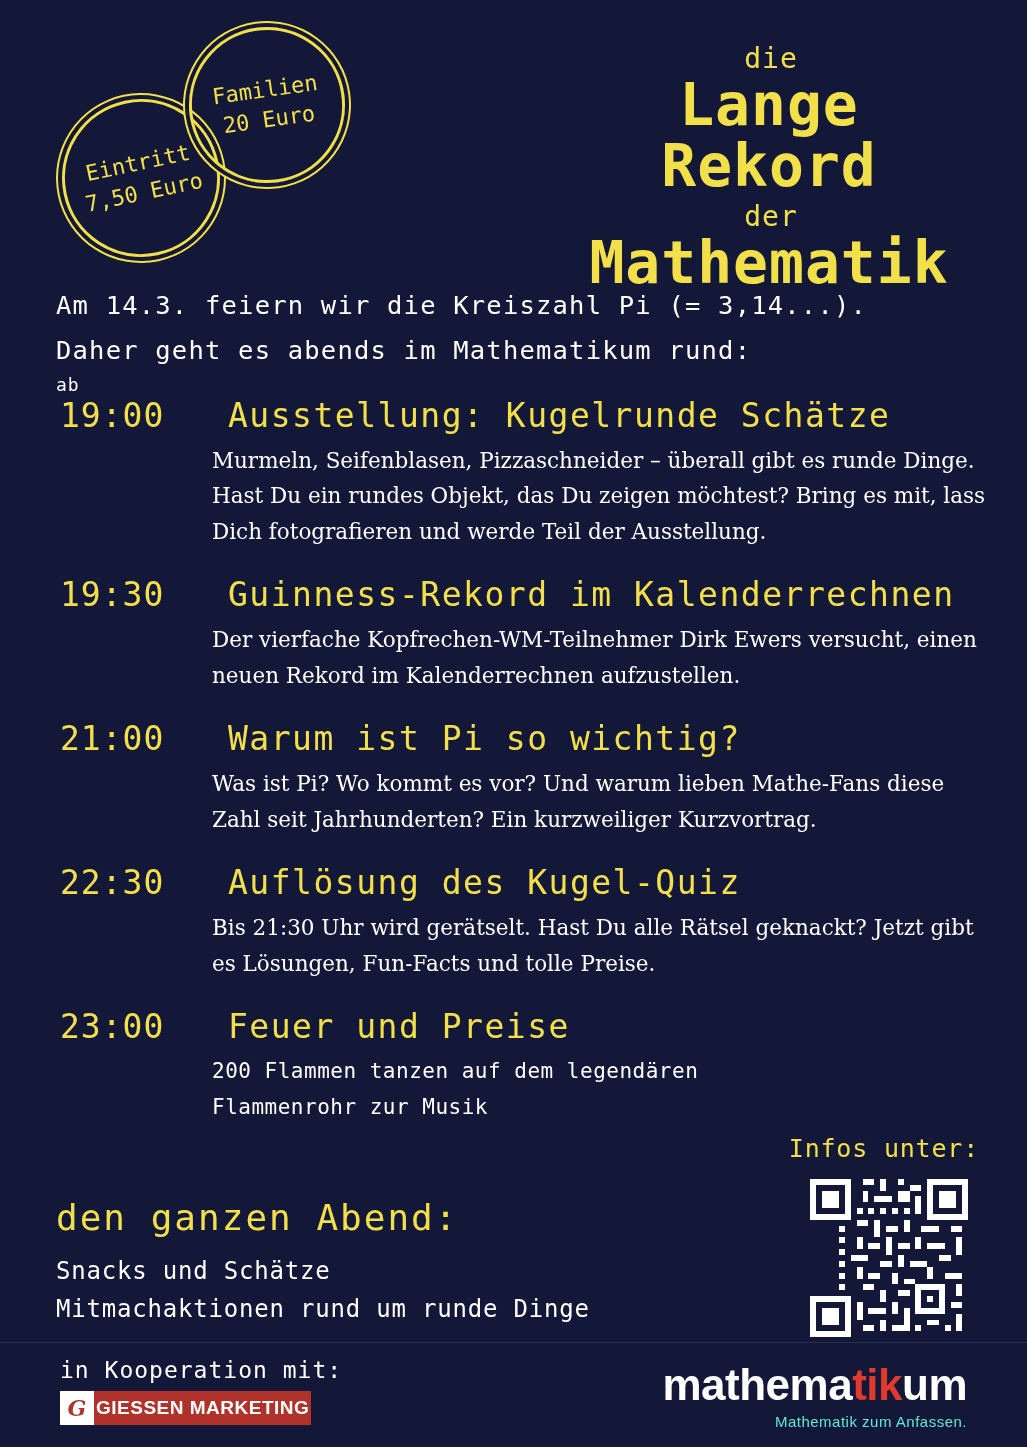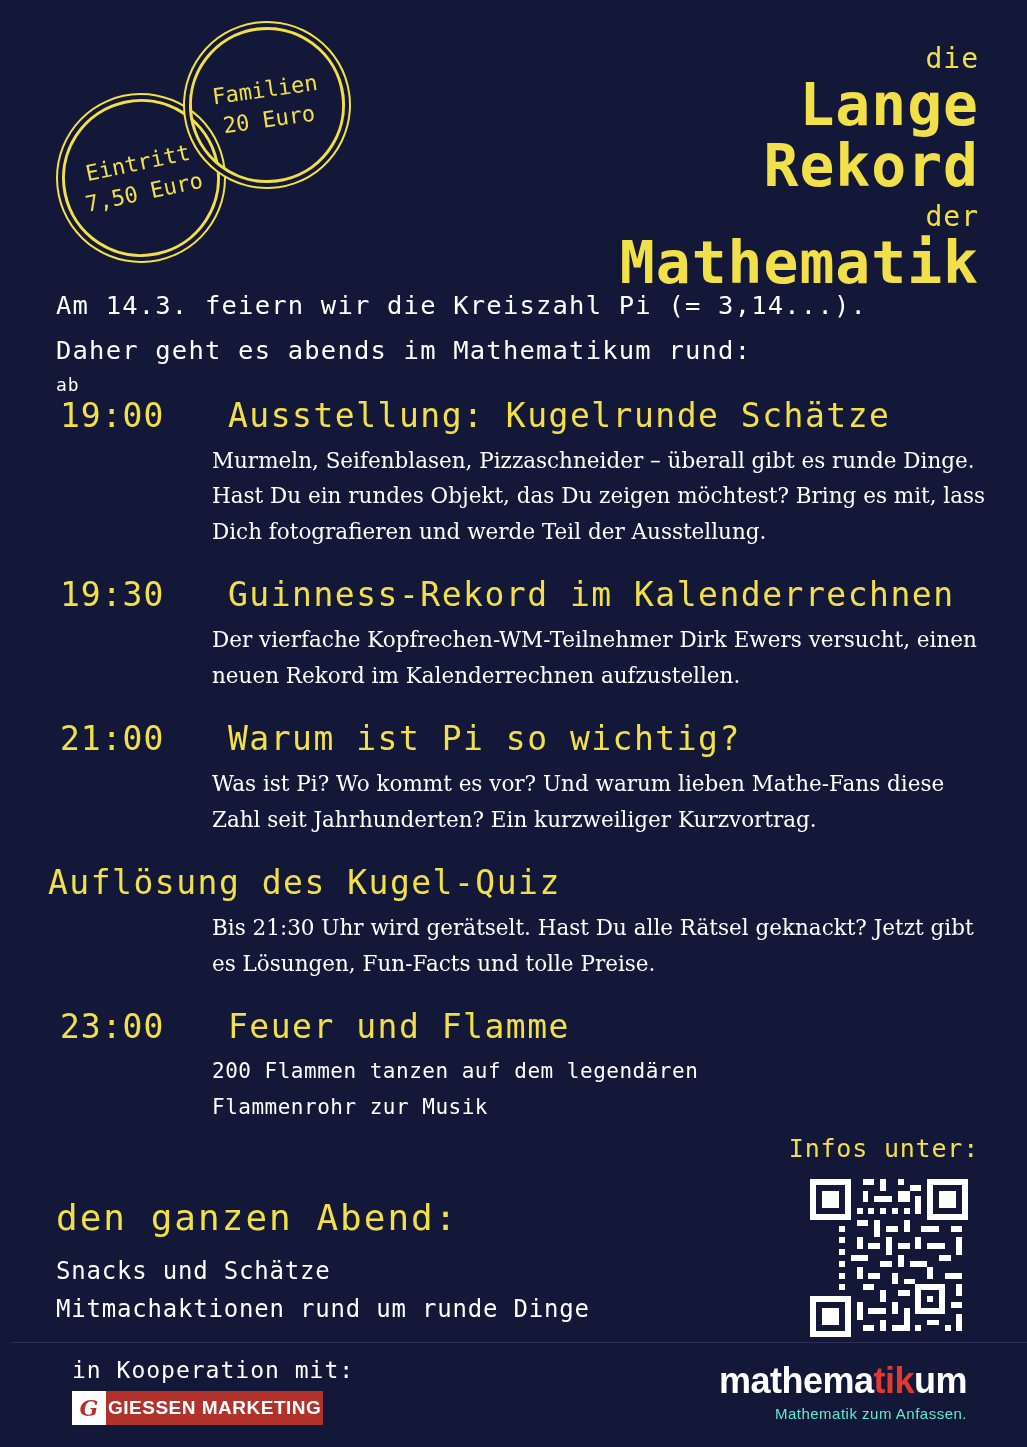--- a/index.html
+++ b/index.html
@@ -49,21 +49,21 @@
     z-index: 2;
     background: #141838;
   }
   .badge span { display: block; white-space: nowrap; }
 
   
   .title-block {
     position: absolute;
     right: 48px;
     top: 45px;
-    text-align: right;
+    text-align: center;
     color: #f2e04a;
     width: 420px;
   }
   .title-small {
     font-size: 28px;
     letter-spacing: 1px;
     line-height: 1;
     margin-left: 4px;
   }
   .title-big {
@@ -185,21 +185,21 @@
     margin-top: 10px;
     width: 180px;
     height: 170px;
     margin-left: auto;
     background: #141838;
   }
 
   
   .footer {
     position: absolute;
-    left: 12px;
+    left: 0;
     right: 0;
     bottom: 0;
     height: 104px;
     background: #141838;
     border-top: 1px solid #2a2f55;
     text-decoration: underline;
   }
   .coop {
     position: absolute;
     left: 60px;
@@ -241,21 +241,21 @@
   }
   .mathematikum {
     position: absolute;
     right: 60px;
     top: 20px;
     text-align: right;
   }
   .mathematikum-word {
     font-family: "Liberation Sans", sans-serif;
     font-weight: bold;
-    font-size: 36px;
+    font-size: 44px;
     color: #ffffff;
     letter-spacing: -0.5px;
     line-height: 1;
     margin-left: 14px;
   }
   .mathematikum-word .accent { color: #e03a2f; }
   .mathematikum-sub {
     font-family: "Liberation Sans", sans-serif;
     font-size: 15px;
     color: #5eead4;
@@ -317,31 +317,34 @@
         <div class="time">
           <span>21:00</span>
         </div>
         <div class="item-title">Warum ist Pi so wichtig?</div>
       </div>
       <div class="item-desc">Was ist Pi? Wo kommt es vor? Und warum lieben Mathe-Fans diese Zahl seit Jahrhunderten? Ein kurzweiliger Kurzvortrag.</div>
     </div>
 
     <div class="item">
       <div class="item-head">
+        <div class="time">
+          <span>22:30</span>
+        </div>
         <div class="item-title">Auflösung des Kugel-Quiz</div>
       </div>
       <div class="item-desc">Bis 21:30 Uhr wird gerätselt. Hast Du alle Rätsel geknackt? Jetzt gibt es Lösungen, Fun-Facts und tolle Preise.</div>
     </div>
 
     <div class="item">
       <div class="item-head">
         <div class="time">
           <span>23:00</span>
         </div>
-        <div class="item-title">Feuer und Flamme</div>
+        <div class="item-title">Feuer und Preise</div>
       </div>
       <div class="item-desc mono">200 Flammen tanzen auf dem legendären Flammenrohr zur Musik</div>
     </div>
 
   </div>
 
   <div class="evening">
     <div class="evening-title">den ganzen Abend:</div>
     <div class="evening-lines">
       <div>Snacks und Schätze</div>

